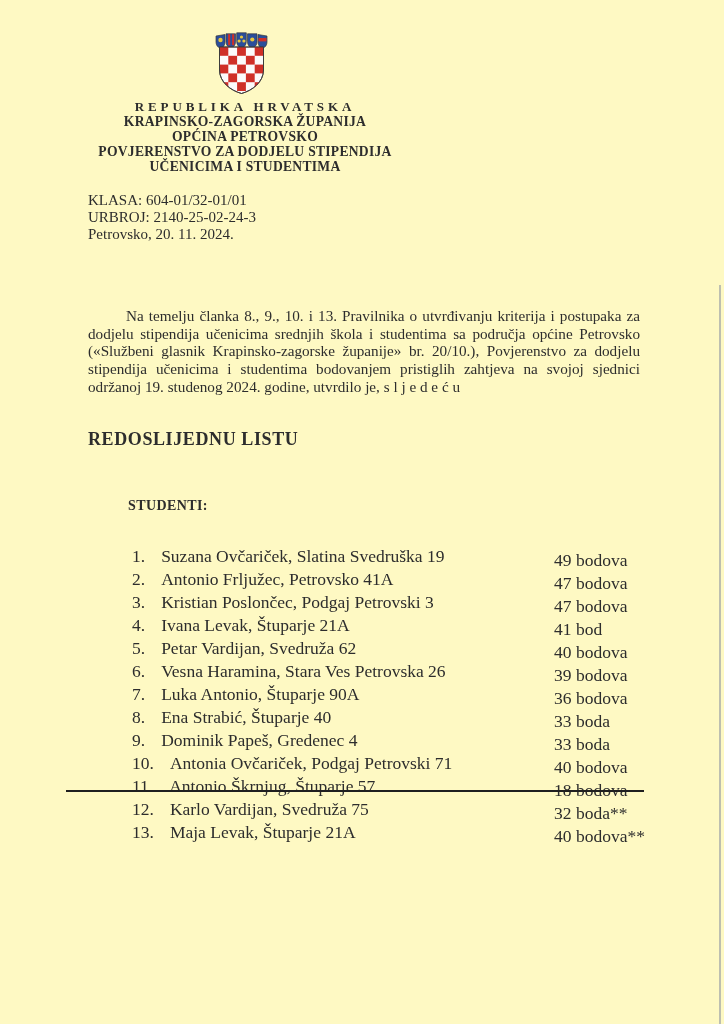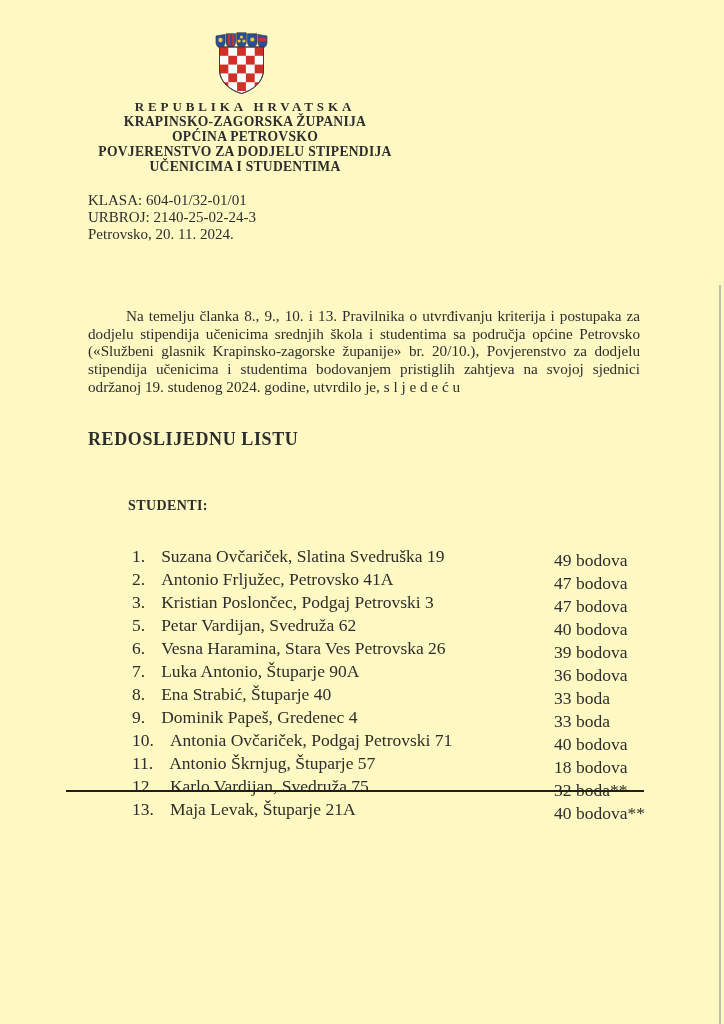--- a/index.html
+++ b/index.html
@@ -145,20 +145,23 @@
     <div class="row">
       <span class="rank">1.</span><span class="name">Suzana Ovčariček, Slatina Svedruška 19</span><span class="points">49 bodova</span>
     </div>
     <div class="row">
       <span class="rank">2.</span><span class="name">Antonio Frljužec, Petrovsko 41A</span><span class="points">47 bodova</span>
     </div>
     <div class="row">
       <span class="rank">3.</span><span class="name">Kristian Poslončec, Podgaj Petrovski 3</span><span class="points">47 bodova</span>
     </div>
     <div class="row">
+      <span class="rank">4.</span><span class="name">Ivana Levak, Štuparje 21A</span><span class="points">41 bod</span>
+    </div>
+    <div class="row">
       <span class="rank">5.</span><span class="name">Petar Vardijan, Svedruža 62</span><span class="points">40 bodova</span>
     </div>
     <div class="row">
       <span class="rank">6.</span><span class="name">Vesna Haramina, Stara Ves Petrovska 26</span><span class="points">39 bodova</span>
     </div>
     <div class="row">
       <span class="rank">7.</span><span class="name">Luka Antonio, Štuparje 90A</span><span class="points">36 bodova</span>
     </div>
     <div class="row">
       <span class="rank">8.</span><span class="name">Ena Strabić, Štuparje 40</span><span class="points">33 boda</span>

